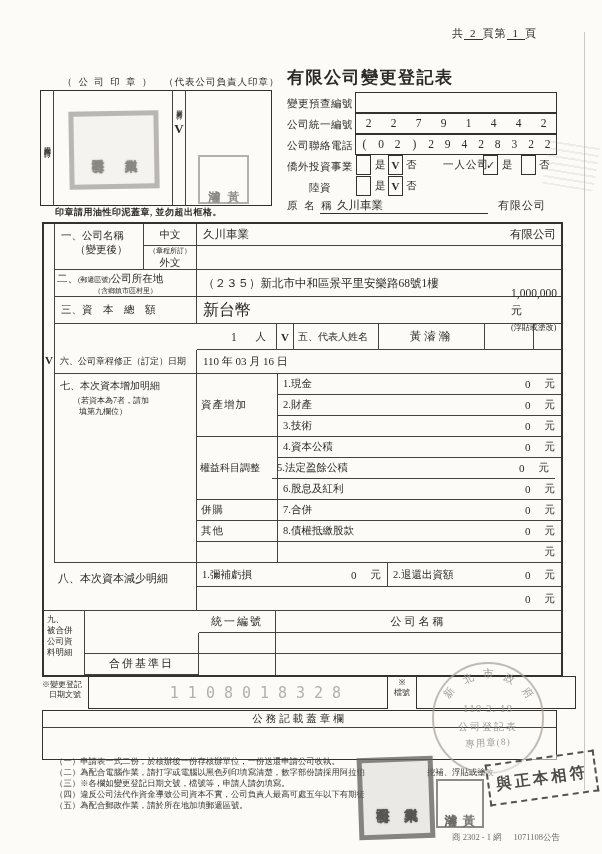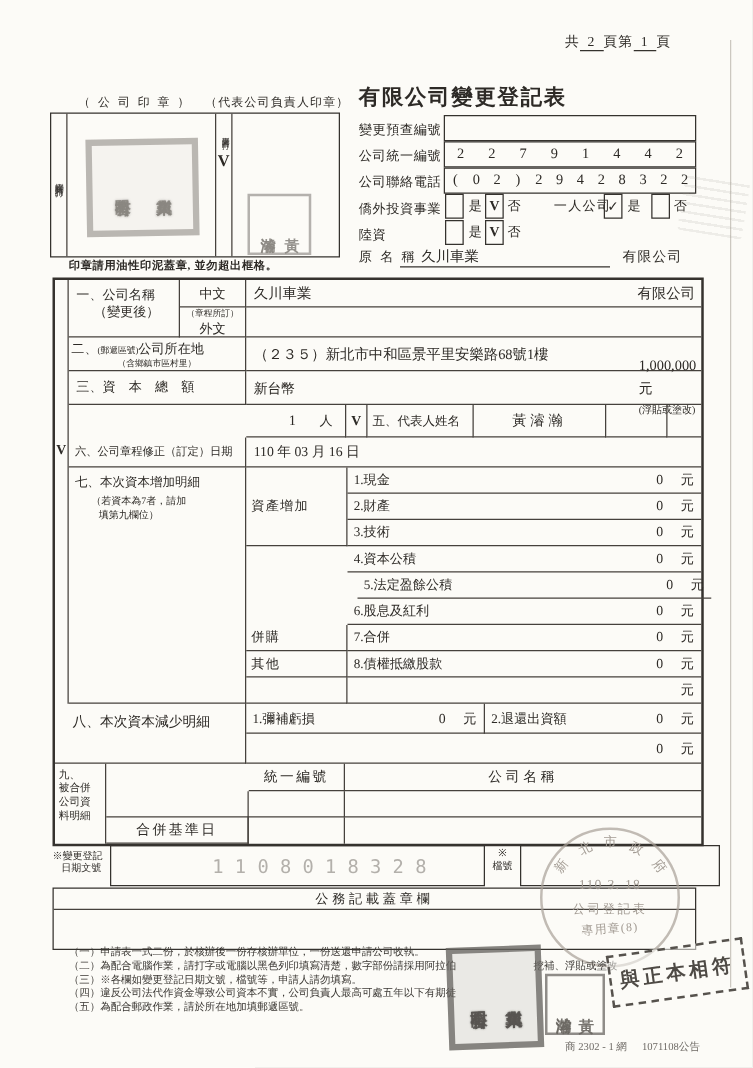--- a/index.html
+++ b/index.html
@@ -139,21 +139,21 @@
   <div class="chk" style="left:356px;top:155px;"></div>
   <div class="yn" style="left:375px;top:158px;">是</div>
   <div class="chk" style="left:388px;top:155px;">V</div>
   <div class="yn" style="left:406px;top:158px;">否</div>
   <div class="yn" style="left:443px;top:158px;letter-spacing:1px;">一人公司</div>
   <div class="chk" style="left:483px;top:155px;font-weight:normal;">✓</div>
   <div class="yn" style="left:502px;top:158px;">是</div>
   <div class="chk" style="left:521px;top:155px;"></div>
   <div class="yn" style="left:539px;top:158px;">否</div>
 
-  <div class="hlabel" style="left:287px;top:181px;width:66px;text-align:left;">陸資</div>
+  <div class="hlabel" style="left:287px;top:181px;width:66px;text-align:center;">陸資</div>
   <div class="chk" style="left:356px;top:176px;"></div>
   <div class="yn" style="left:375px;top:179px;">是</div>
   <div class="chk" style="left:388px;top:176px;">V</div>
   <div class="yn" style="left:406px;top:179px;">否</div>
 
   <div class="hlabel" style="left:287px;top:199px;letter-spacing:2px;">原 名 稱</div>
   <div class="abs" style="left:337px;top:198px;font-size:11.5px;">久川車業</div>
   <div class="abs" style="left:320px;top:213px;width:168px;height:1px;background:#35322e;"></div>
   <div class="abs" style="left:498px;top:198px;font-size:11px;letter-spacing:1px;">有限公司</div>
 
@@ -179,21 +179,21 @@
     <div class="cell bb" style="left:153px;top:22px;width:364px;height:24px;"></div>
 
     <div class="cell br bb" style="left:11px;top:46px;width:142px;height:27px;padding-top:2px;">
       <div style="padding-left:2px;"><span>二、</span><span class="small7">(郵遞區號)</span><span>公司所在地</span></div>
       <div class="small7" style="text-align:center;">（含鄉鎮市區村里）</div>
     </div>
     <div class="cell bb vc" style="left:153px;top:46px;width:364px;height:27px;padding-left:6px;font-size:11.5px;">（２３５）新北市中和區景平里安樂路68號1樓</div>
 
     <div class="cell br bb vc" style="left:11px;top:73px;width:142px;height:27px;padding-left:6px;">三、資　本　總　額</div>
     <div class="cell bb sp" style="left:153px;top:73px;width:364px;height:27px;padding:0 4px 0 6px;">
-      <span style="font-size:11px;">新台幣</span>
+      <span style="font-size:16px;">新台幣</span>
       <span style="display:flex;align-items:baseline;gap:4px;flex-direction:column;">
         <span style="font-size:11.5px;">1,000,000</span>
         <span style="font-size:11px;">元</span>
           <span class="small8">(浮貼或塗改)</span>
       </span>
     </div>
 
     <div class="cell br bb sp" style="left:153px;top:100px;width:80px;height:26px;padding:0 10px 0 34px;">
       <span style="font-size:11.5px;">1</span>
       <span>人</span>
@@ -206,20 +206,21 @@
 
     <div class="cell br bb vc" style="left:11px;top:126px;width:142px;height:24px;padding-left:5px;font-size:9px;">六、公司章程修正（訂定）日期</div>
     <div class="cell bb vc" style="left:153px;top:126px;width:364px;height:24px;padding-left:6px;font-size:11px;">110 年 03 月 16 日</div>
 
     <div class="cell br bb" style="left:11px;top:150px;width:142px;height:189px;padding:5px 0 0 5px;">
       <div style="font-size:10px;">七、本次資本增加明細</div>
       <div class="small8" style="padding-left:13px;margin-top:2px;">（若資本為7者，請加</div>
       <div class="small8" style="padding-left:19px;">填第九欄位）</div>
     </div>
     <div class="cell br bb vc" style="left:153px;top:150px;width:81px;height:63px;padding-left:4px;letter-spacing:1px;">資產增加</div>
+    <div class="cell br bb vc" style="left:153px;top:213px;width:81px;height:63px;padding-left:3px;font-size:10px;">權益科目調整</div>
     <div class="cell br bb vc" style="left:153px;top:276px;width:81px;height:21px;padding-left:4px;letter-spacing:1px;">併購</div>
     <div class="cell br bb vc" style="left:153px;top:297px;width:81px;height:21px;padding-left:4px;letter-spacing:1px;">其他</div>
     <div class="cell br bb" style="left:153px;top:318px;width:81px;height:21px;"></div>
 
     <div class="cell bb item-row" style="left:234px;top:150px;width:283px;height:21px;">
         <span>1.現金</span>
         <span class="num">0</span>
         <span class="unit">元</span>
       </div>
     <div class="cell bb item-row" style="left:234px;top:171px;width:283px;height:21px;">
@@ -230,21 +231,21 @@
     <div class="cell bb item-row" style="left:234px;top:192px;width:283px;height:21px;">
         <span>3.技術</span>
         <span class="num">0</span>
         <span class="unit">元</span>
       </div>
     <div class="cell bb item-row" style="left:234px;top:213px;width:283px;height:21px;">
         <span>4.資本公積</span>
         <span class="num">0</span>
         <span class="unit">元</span>
       </div>
-    <div class="cell bb item-row" style="left:242px;top:234px;width:283px;height:21px;">
+    <div class="cell bb item-row" style="left:228px;top:234px;width:283px;height:21px;">
         <span>5.法定盈餘公積</span>
         <span class="num">0</span>
         <span class="unit">元</span>
       </div>
     <div class="cell bb item-row" style="left:234px;top:255px;width:283px;height:21px;">
         <span>6.股息及紅利</span>
         <span class="num">0</span>
         <span class="unit">元</span>
       </div>
     <div class="cell bb item-row" style="left:234px;top:276px;width:283px;height:21px;">

